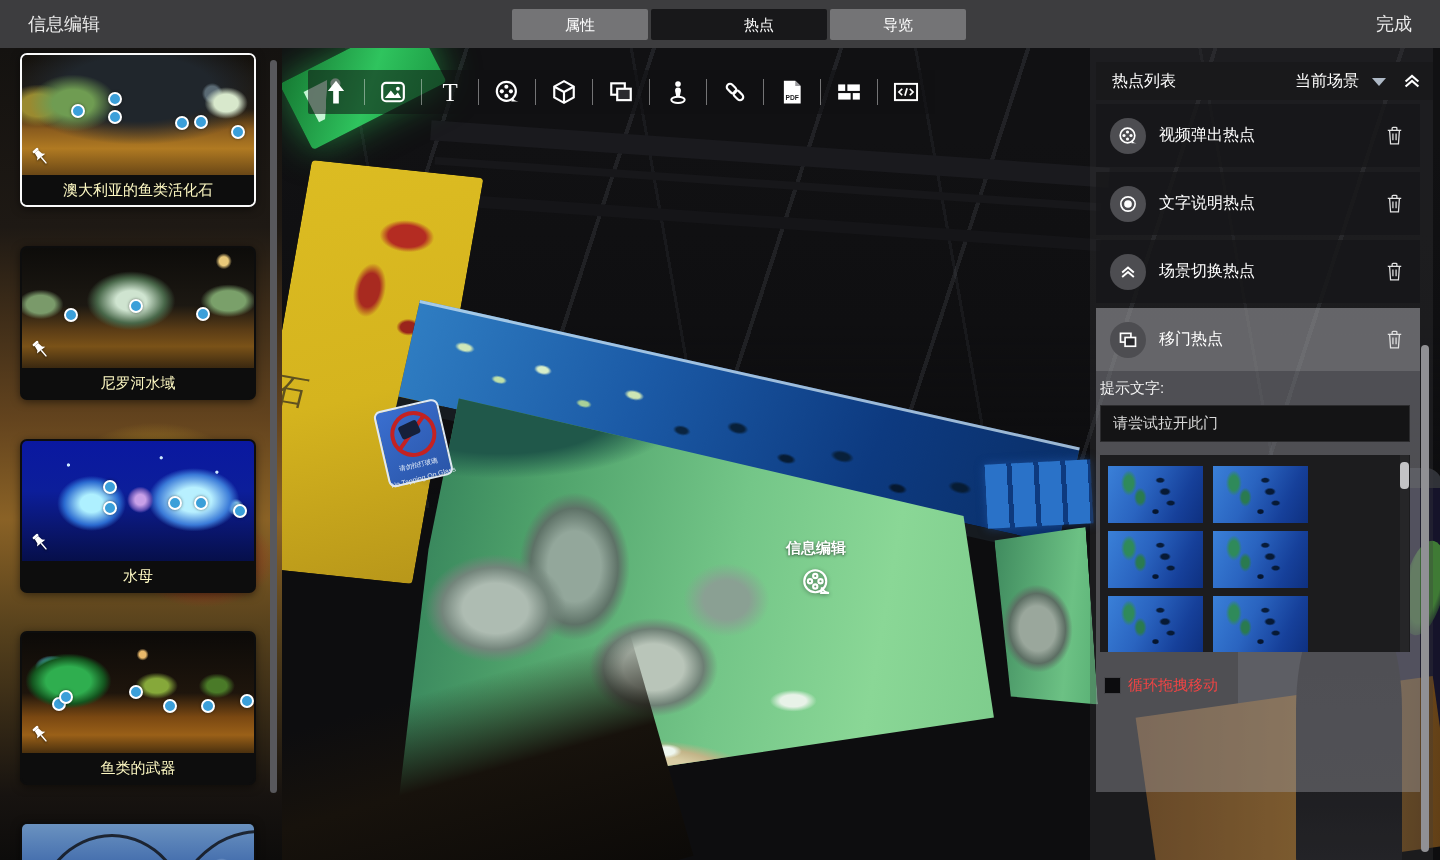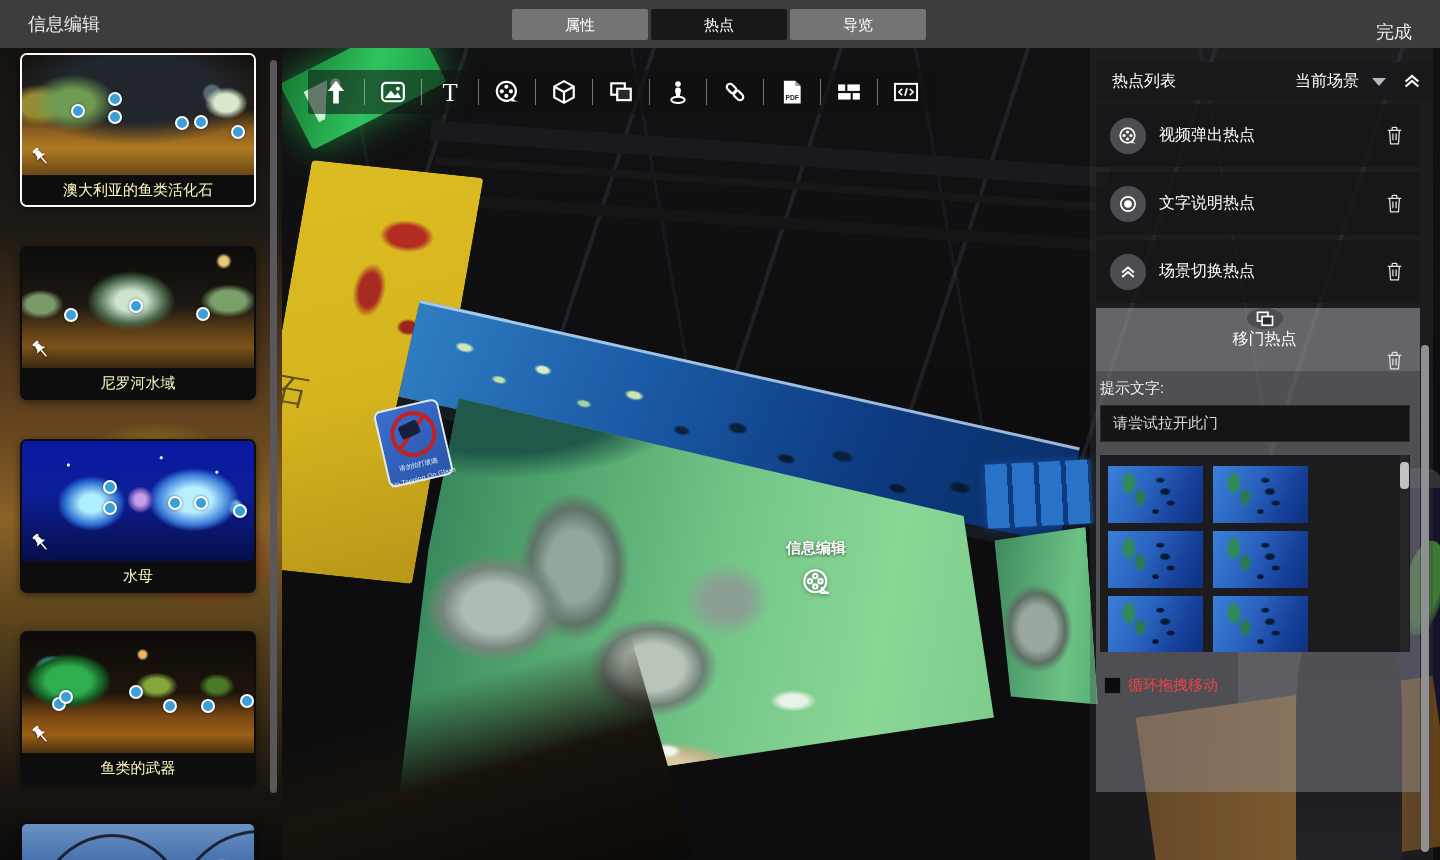--- a/index.html
+++ b/index.html
@@ -86,22 +86,22 @@
   .r-person{position:absolute;left:1296px;top:548px;width:106px;height:270px;border-radius:42% 42% 8px 8px;
     background:
       radial-gradient(circle 17px at 52% 5%, #0b0b0d 0 62%, rgba(0,0,0,0) 78%),
       linear-gradient(180deg,rgba(10,10,12,0) 0%,#0e0e11 14%,#121215 70%,#1a1a1e 100%);}
 
   
   #topbar{position:absolute;left:0;top:0;width:1440px;height:48px;background:#3d3d3f;z-index:40;}
   #app-title{position:absolute;left:28px;top:0;height:48px;line-height:48px;color:#ececec;font-size:18px;}
   #tab-bar{position:absolute;left:512px;top:9px;display:flex;gap:3px;}
   .tab{width:136px;height:31px;line-height:31px;text-align:center;color:#fff;font-size:15px;background:#747476;border-radius:2px;cursor:pointer;}
-  .tab.active{background:#18181a;}
-  #done-btn{position:absolute;right:28px;top:8px;height:48px;line-height:48px;color:#ececec;font-size:18px;cursor:pointer;}
+  .tab.active{background:#18181a;padding-left:40px;}
+  #done-btn{position:absolute;right:28px;top:0;height:48px;line-height:48px;color:#ececec;font-size:18px;cursor:pointer;}
 
   
   #toolbar{position:absolute;left:308px;top:70px;width:627px;height:44px;z-index:20;
     display:flex;align-items:center;background:rgba(16,16,19,.55);border-radius:2px;}
   .tool-btn{width:56px;height:44px;display:flex;align-items:center;justify-content:center;color:#fff;cursor:pointer;}
   .tool-btn svg{width:26px;height:26px;display:block;}
   .tool-divider{width:1px;height:26px;background:rgba(255,255,255,.42);}
 
   
   #pano-hotspot{position:absolute;left:756px;top:539px;width:120px;text-align:center;z-index:15;color:#fff;}
@@ -494,21 +494,21 @@
         </svg>
       </span>
       <span class="hp-label">场景切换热点</span>
       <span class="hp-trash"><svg viewBox="0 0 24 26" fill="none" stroke="currentColor" stroke-width="1.6">
           <path d="M3.5 6.5 H20.5"></path>
           <path d="M9 6.5 V3.8 A1.2 1.2 0 0 1 10.2 2.6 H13.8 A1.2 1.2 0 0 1 15 3.8 V6.5"></path>
           <path d="M5.8 6.5 L7 23.5 H17 L18.2 6.5"></path>
           <path d="M10 10.5 V19 M14 10.5 V19"></path>
         </svg></span>
     </div>
-    <div class="hp-item selected" style="top: 308px; flex-direction: column;">
+    <div class="hp-item selected" style="top: 308px;">
       <span class="hp-ic">
         <svg viewBox="0 0 24 24" fill="none" stroke="currentColor" stroke-width="2">
           <rect x="3" y="4" width="12.5" height="10.5"></rect>
           <rect x="8.5" y="9" width="12.5" height="10.5" fill="#2a2a2e"></rect>
         </svg>
       </span>
       <span class="hp-label">移门热点</span>
       <span class="hp-trash"><svg viewBox="0 0 24 26" fill="none" stroke="currentColor" stroke-width="1.6">
           <path d="M3.5 6.5 H20.5"></path>
           <path d="M9 6.5 V3.8 A1.2 1.2 0 0 1 10.2 2.6 H13.8 A1.2 1.2 0 0 1 15 3.8 V6.5"></path>

